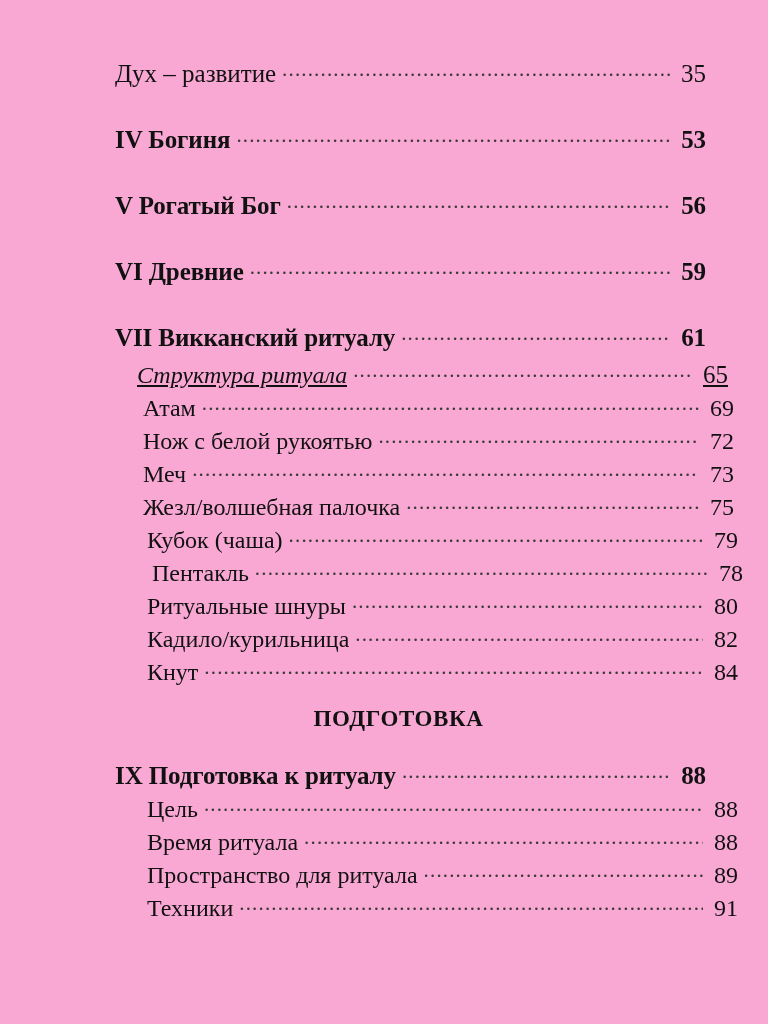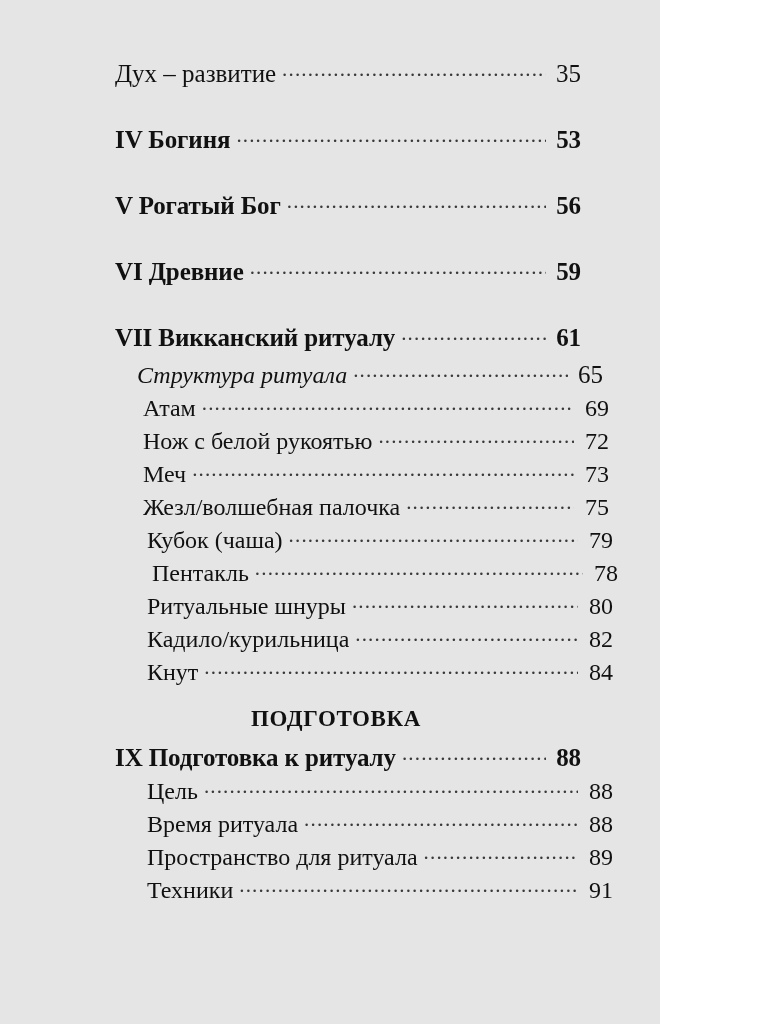--- a/index.html
+++ b/index.html
@@ -12,25 +12,25 @@
     width: 768px;
     height: 1024px;
     overflow: hidden;
     font-family: "Liberation Serif", "DejaVu Serif", serif;
     color: #111111;
     -webkit-font-smoothing: antialiased;
   }
 
   .page {
     position: relative;
-    width: 660px;
+    width: 768px;
     height: 1024px;
-    background: #e5e5e5;
+    background: #f9a8d4;
     box-sizing: border-box;
-    padding: 22px 79px 0 115px;
+    padding: 22px 62px 0 115px;
   }
 
   
   .toc-row {
     display: flex;
     align-items: baseline;
     width: 100%;
     white-space: nowrap;
   }
   .toc-label {
@@ -83,25 +83,25 @@
     font-size: 25px;
   }
   .lvl-item .toc-label,
   .lvl-item .toc-page {
     font-weight: 400;
     font-size: 24px;
   }
 
   
   .gap-lg { margin-top: 38px; }
-  .gap-md { margin-top: 12px; justify-content: space-between; }
+  .gap-md { margin-top: 30px; justify-content: space-between; }
   .gap-sm { margin-top: 9px; }
   .gap-xs { margin-top: 6px; margin-left: 28px; }
 
-  .indent-1 { padding-left: 22px; }
+  .indent-1 { padding-left: 22px; text-decoration: underline; }
   .indent-2 { padding-left: 4px; }
   .indent-3 { padding-left: 9px; }
 
   
   .section-divider {
     text-align: center;
     font-weight: 700;
     font-size: 23px;
     letter-spacing: 0.6px;
     margin-top: 20px;

